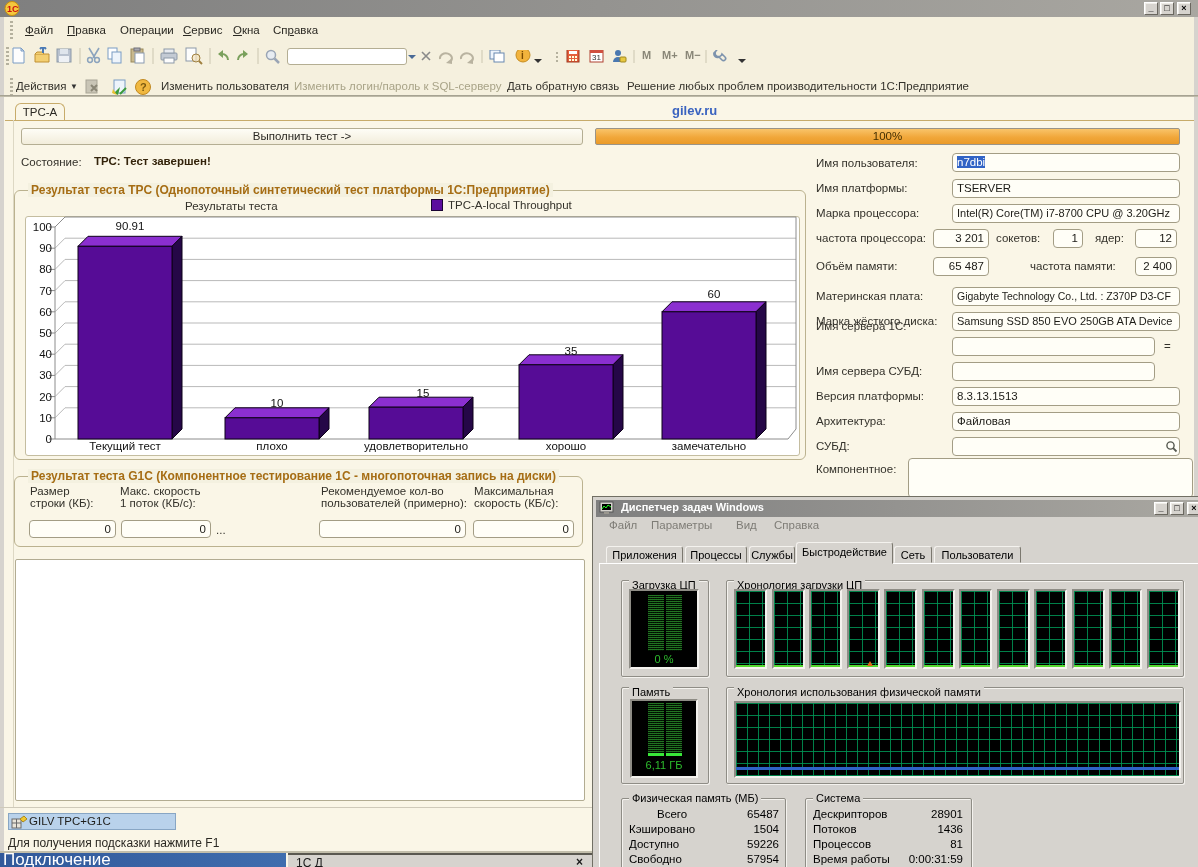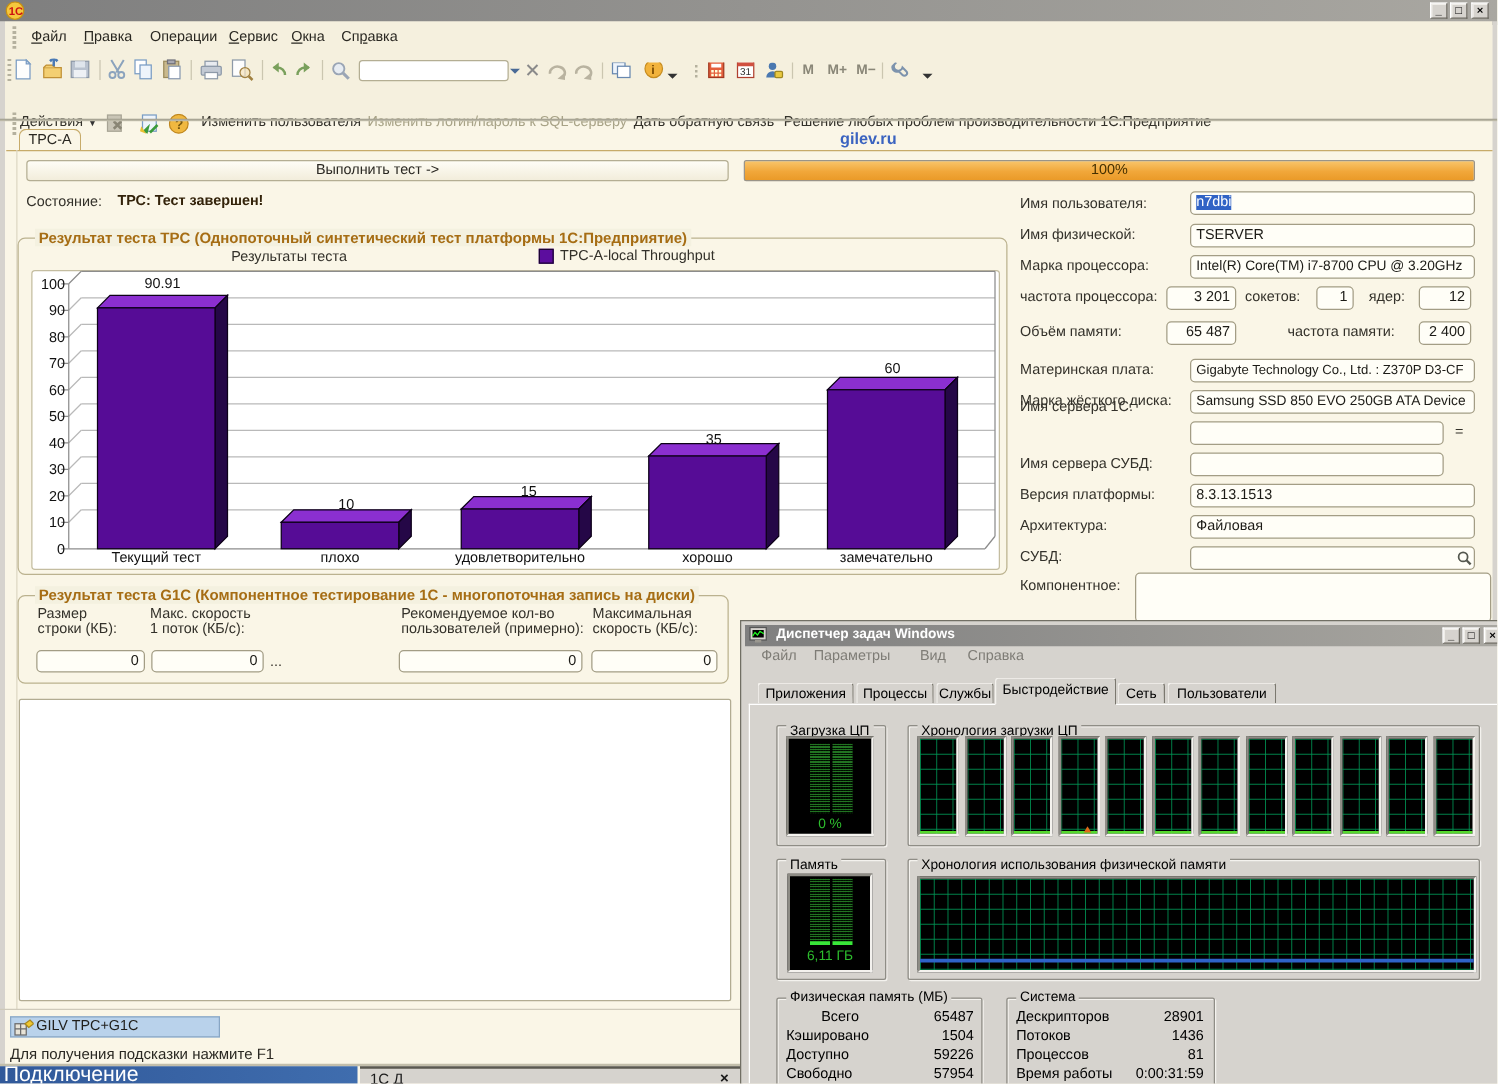--- a/index.html
+++ b/index.html
@@ -12,21 +12,21 @@
 #titlebar .ttext { position:absolute; left:22px; top:2px; color:#fff; font-weight:bold; font-size:14px; letter-spacing:-0.3px;margin-top:36px;}
 .winbtn { position:absolute; top:2px; width:14px; height:13px; background:#d6d3ce;
   border:1px solid; border-color:#fff #6a675f #6a675f #fff; box-shadow:inset 1px 1px 0 #efede8;
   font-size:9px; text-align:center; line-height:11px; color:#000; font-weight:bold;}
 #frameL { left:0; top:17px; width:4px; height:836px; background:#d6d3ce; }
 #frameR { left:1194px; top:17px; width:4px; height:479px; background:#d6d3ce; }
 .menu { left:4px; top:17px; width:1190px; height:27px; }
 .menu span { position:absolute; top:7px; font-size:11.5px; color:#2a2822; }
 .grip { position:absolute; width:3px; background-image:repeating-linear-gradient(to bottom,#b5b19e 0 2px,transparent 2px 4px); }
 
-#деystviya { left:4px; top:86px; width:1190px; height:26px;text-align:right; }
+#деystviya { left:4px; top:74px; width:1190px; height:26px;text-align:right; }
 #sepline { left:0px; top:95px; width:1198px; height:2px; background:linear-gradient(#9a9788,#c9c5b2); }
 
 #tab-tpca { left:15px; top:103px; width:50px; height:18px; background:#faf6e7;
   border:1px solid #c7ab6a; border-bottom:none; border-radius:6px 6px 0 0;
   font-size:11.5px; color:#2a2822; text-align:center; line-height:17px; }
 #tabline { left:5px; top:120px; width:1189px; height:1px; background:#c7ab6a; }
 #gilev { left:672px; top:103px; font-size:13px; font-weight:bold; color:#3a63c0; }
 
 #btn-run { left:21px; top:128px; width:562px; height:17px; background:linear-gradient(#fefdf6,#f2eddb);
   border:1px solid #b4ae93; border-radius:3px; font-size:11.5px; color:#2a2822; text-align:center; line-height:15px;}
@@ -349,21 +349,21 @@
   <div id="statusline" class="abs">Для получения подсказки нажмите F1</div>
   <div class="abs" style="left:0;top:851px;width:594px;height:2px;background:#c2beab;"></div>
   <div id="конn" class="abs">Подключение</div>
   <div id="graywin" class="abs">
       <span style="position:absolute;left:8px;top:1px;font-size:12px;color:#1a1a1a;">1С Д</span>
       <span style="position:absolute;left:288px;top:0px;font-size:12px;font-weight:bold;color:#1a1a1a;">×</span>
     </div>
 
   <span class="lbl" style="left:816px;top:157px;">Имя пользователя:</span>
   <div class="fld" style="left:952px;top:153px;width:228px;"><span style="background:#3163c5;color:#fff;">n7dbi</span></div>
-  <span class="lbl" style="left:816px;top:182px;">Имя физической:</span>
+  <span class="lbl" style="left:816px;top:182px;">Имя платформы:</span>
   <div class="fld" style="left:952px;top:179px;width:228px;">TSERVER</div>
   <span class="lbl" style="left:816px;top:207px;">Марка процессора:</span>
   <div class="fld" style="left:952px;top:204px;width:228px;font-size:11px;">Intel(R) Core(TM) i7-8700 CPU @ 3.20GHz</div>
   <span class="lbl" style="left:816px;top:232px;">частота процессора:</span>
   <div class="fld fr" style="left:933px;top:229px;width:56px;">3 201</div>
   <span class="lbl" style="left:996px;top:232px;">сокетов:</span>
   <div class="fld fr" style="left:1053px;top:229px;width:30px;">1</div>
   <span class="lbl" style="left:1095px;top:232px;">ядер:</span>
   <div class="fld fr" style="left:1135px;top:229px;width:42px;">12</div>
   <span class="lbl" style="left:816px;top:260px;">Объём памяти:</span>

